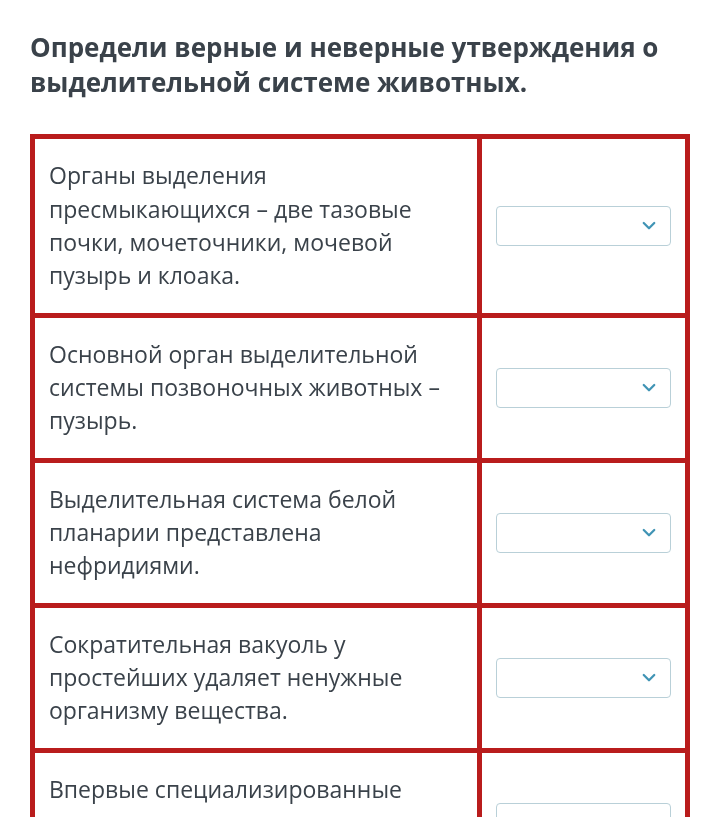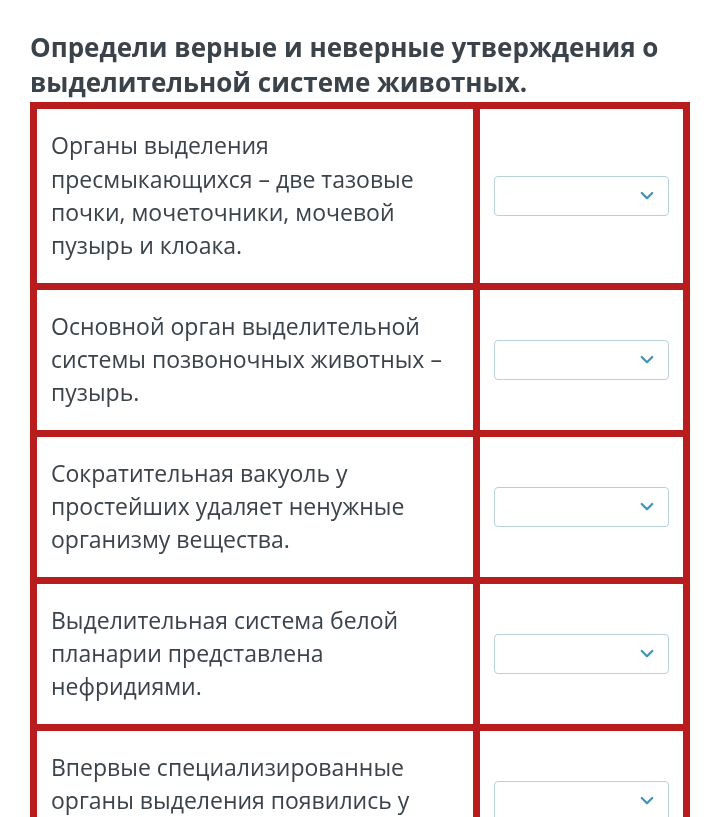--- a/index.html
+++ b/index.html
@@ -11,29 +11,29 @@
       font-family: 'Segoe UI', 'Open Sans', Arial, sans-serif;
       background: #ffffff;
       padding: 30px;
       width: 720px;
     }
     .question-title {
       font-size: 26px;
       font-weight: 700;
       color: #3a424a;
       line-height: 1.35;
-      margin-bottom: 2px;
+      margin-bottom: 34px;
     }
     .quiz-table {
       width: 100%;
       border-collapse: collapse;
       border: 1px solid #dfe3e6;
     }
     .quiz-table td {
-      border: 7px solid #b91c1c;
+      border: 5px solid #b91c1c;
       padding: 20px 14px;
       vertical-align: middle;
     }
     .statement-cell {
       font-size: 23px;
       color: #3a424a;
       line-height: 1.45;
       width: 460px;
     }
     .select-cell {
@@ -88,33 +88,33 @@
         <div class="dropdown">
           <span class="chevron-down">
             <svg viewBox="0 0 24 24" fill="none">
                 <path d="M5 8l7 7 7-7" stroke="#4094b5" stroke-width="3" stroke-linecap="round" stroke-linejoin="round"></path>
               </svg>
           </span>
         </div>
       </td>
     </tr>
     <tr>
-      <td class="statement-cell">Сократительная вакуоль у простейших удаляет ненужные организму вещества.</td>
+      <td class="statement-cell">Выделительная система белой планарии представлена нефридиями.</td>
       <td class="select-cell">
         <div class="dropdown">
           <span class="chevron-down">
             <svg viewBox="0 0 24 24" fill="none">
                 <path d="M5 8l7 7 7-7" stroke="#4094b5" stroke-width="3" stroke-linecap="round" stroke-linejoin="round"></path>
               </svg>
           </span>
         </div>
       </td>
     </tr>
     <tr>
-      <td class="statement-cell">Выделительная система белой планарии представлена нефридиями.</td>
+      <td class="statement-cell">Сократительная вакуоль у простейших удаляет ненужные организму вещества.</td>
       <td class="select-cell">
         <div class="dropdown">
           <span class="chevron-down">
             <svg viewBox="0 0 24 24" fill="none">
                 <path d="M5 8l7 7 7-7" stroke="#4094b5" stroke-width="3" stroke-linecap="round" stroke-linejoin="round"></path>
               </svg>
           </span>
         </div>
       </td>
     </tr>

